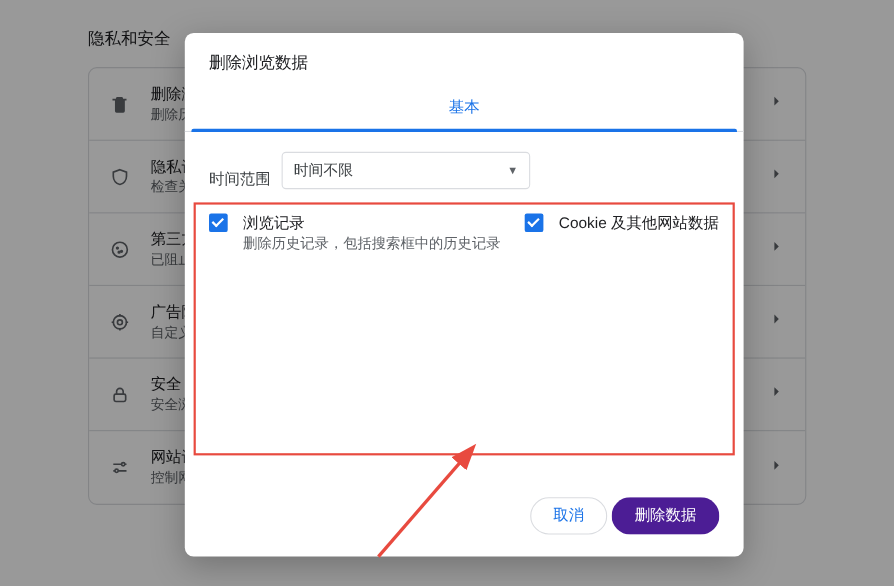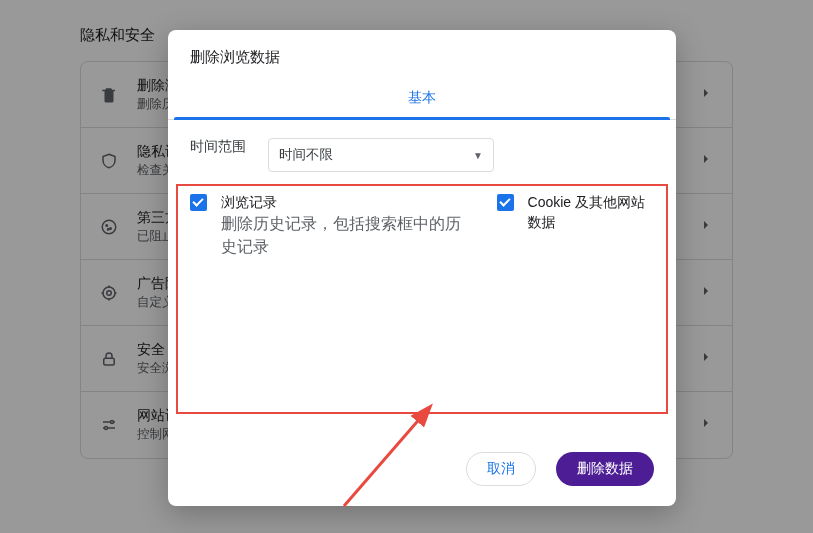--- a/index.html
+++ b/index.html
@@ -90,22 +90,22 @@
     content: "";
     position: absolute;
     left: 4px; right: 4px; bottom: -1px;
     height: 3px;
     background: #1a73e8;
     border-radius: 2px 2px 0 0;
   }
   
   .tr-row {
     display: flex;
-    align-items: flex-start;
-    gap: 22px;
+    align-items: flex-end;
+    gap: 10px;
     padding: 18px 22px 4px 22px;
   }
   .tr-label { font-size: 14px; color: #3c4043; }
   .tr-select {
     display: flex;
     align-items: center;
     justify-content: space-between;
     width: 226px;
     height: 34px;
     border: 1px solid #dadce0;
@@ -146,27 +146,27 @@
   .chkbox::after {
     content:"";
     position:absolute;
     left:5px; top:1.5px;
     width:4px; height:8px;
     border: solid #fff;
     border-width: 0 2px 2px 0;
     transform: rotate(45deg);
   }
   .chk-t { font-size: 14px; color: #202124; line-height: 1.45; }
-  .chk-s { font-size: 16px; color: #5f6368; line-height: 1.45; }
+  .chk-s { font-size: 13px; color: #5f6368; line-height: 1.45; text-align: right; }
   
   .dlg-footer {
     margin-top: auto;
     display: flex;
     justify-content: flex-end;
-    gap: 20px;
+    gap: 4px;
     padding: 16px 22px 20px;
   }
   .btn {
     font-size: 14px;
     padding: 7px 20px;
     border-radius: 18px;
     cursor: pointer;
     border: 1px solid transparent;
   }
   .btn-outline {

